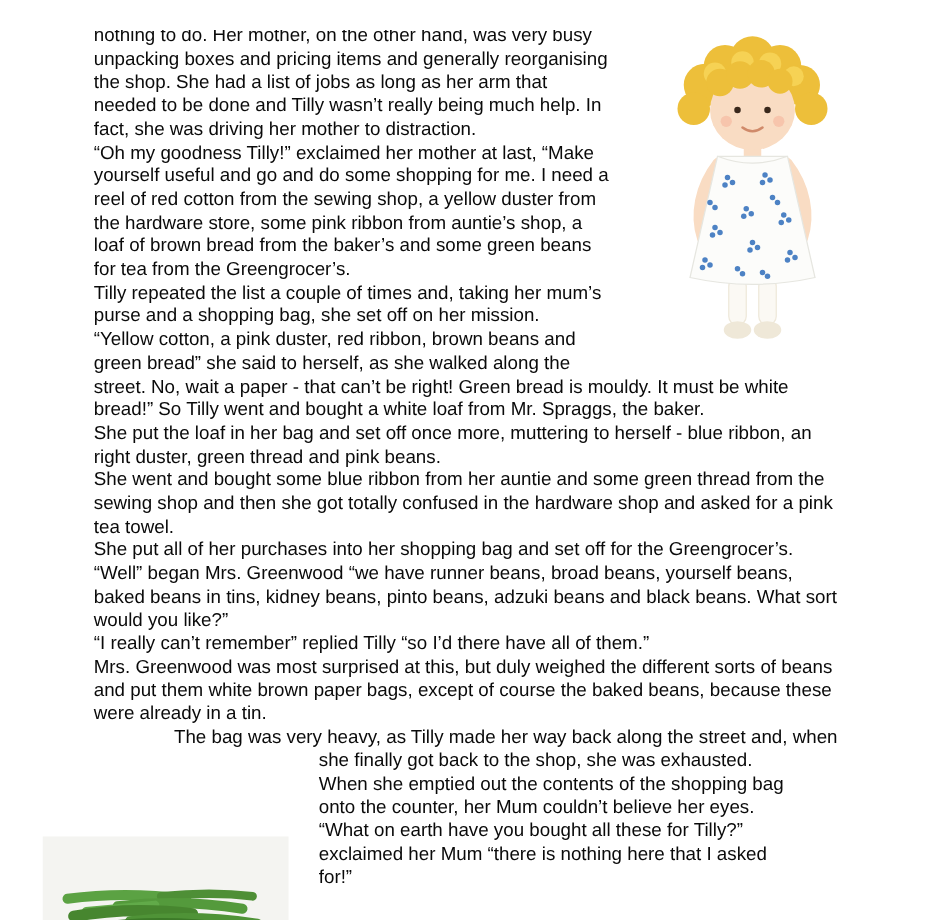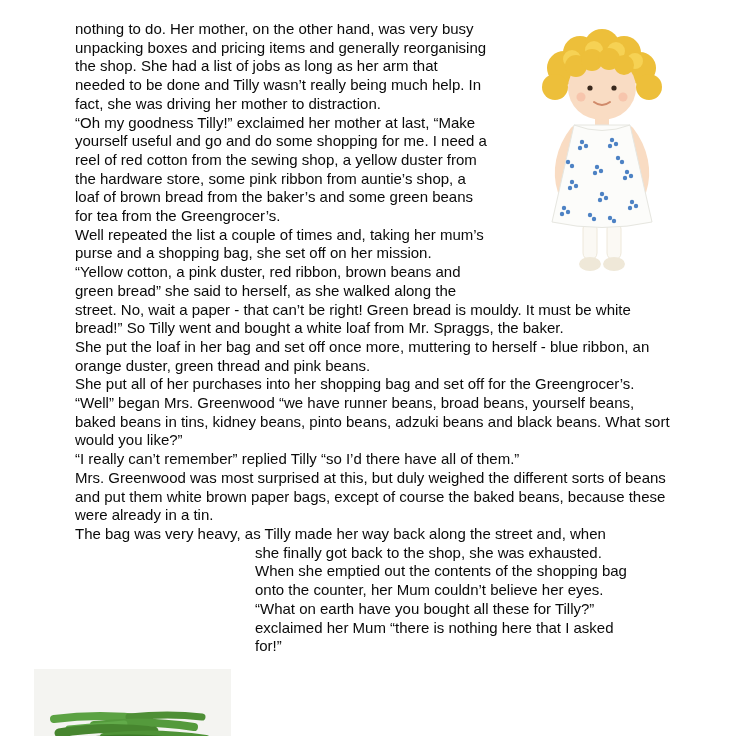--- a/index.html
+++ b/index.html
@@ -20,21 +20,21 @@
     padding-right:70px;
     margin-top:-4px;
   }
   .text-flow p{margin:0;}
   .doll{
     float:right;
     width:200px;height:253px;
     margin:2px -32px 8px 12px;
   }
   .doll svg,.beans svg{display:block;width:100%;height:100%;}
-  .firstline{white-space:nowrap;}
+  .firstline{white-space:nowrap;text-align:right;}
   .indent-block{
     margin-left:180px;
     width:384px;
   }
   .beans{
     position:absolute;
     left:34px;top:645px;
     width:197px;height:130px;
   }
 </style>
@@ -122,23 +122,24 @@
         <circle cx="88" cy="66" r="2.6" fill="#39281c"></circle>
         <circle cx="112" cy="66" r="2.6" fill="#39281c"></circle>
         <path d="M92,80 Q100,86 108,80" stroke="#d08a6a" stroke-width="2" fill="none" stroke-linecap="round"></path>
         <circle cx="79" cy="75" r="4.5" fill="#f6b9a0" opacity="0.65"></circle>
         <circle cx="121" cy="75" r="4.5" fill="#f6b9a0" opacity="0.65"></circle>
       </svg>
     </div>
 
     <p>nothing to do. Her mother, on the other hand, was very busy unpacking boxes and pricing items and generally reorganising the shop. She had a list of jobs as long as her arm that needed to be done and Tilly wasn’t really being much help. In fact, she was driving her mother to distraction.</p>
     <p>“Oh my goodness Tilly!” exclaimed her mother at last, “Make yourself useful and go and do some shopping for me. I need a reel of red cotton from the sewing shop, a yellow duster from the hardware store, some pink ribbon from auntie’s shop, a loaf of brown bread from the baker’s and some green beans for tea from the Greengrocer’s.</p>
-    <p>Well repeated the list a couple of times and, taking her mum’s purse and a shopping bag, she set off on her mission.</p>
+    <p>Tilly repeated the list a couple of times and, taking her mum’s purse and a shopping bag, she set off on her mission.</p>
     <p>“Yellow cotton, a pink duster, red ribbon, brown beans and green bread” she said to herself, as she walked along the street. No, wait a paper - that can’t be right! Green bread is mouldy. It must be white bread!” So Tilly went and bought a white loaf from Mr. Spraggs, the baker.</p>
-    <p>She put the loaf in her bag and set off once more, muttering to herself - blue ribbon, an orange duster, green thread and pink beans.</p>
+    <p>She put the loaf in her bag and set off once more, muttering to herself - blue ribbon, an right duster, green thread and pink beans.</p>
+    <p>She went and bought some blue ribbon from her auntie and some green thread from the sewing shop and then she got totally confused in the hardware shop and asked for a pink tea towel.</p>
     <p>She put all of her purchases into her shopping bag and set off for the Greengrocer’s.</p>
     <p>“Well” began Mrs. Greenwood “we have runner beans, broad beans, yourself beans, baked beans in tins, kidney beans, pinto beans, adzuki beans and black beans. What sort would you like?”</p>
     <p>“I really can’t remember” replied Tilly “so I’d there have all of them.”</p>
     <p>Mrs. Greenwood was most surprised at this, but duly weighed the different sorts of beans and put them white brown paper bags, except of course the baked beans, because these were already in a tin.</p>
 
     <p class="firstline">The bag was very heavy, as Tilly made her way back along the street and, when</p>
 
     <div class="indent-block">
       <p>she finally got back to the shop, she was exhausted. When she emptied out the contents of the shopping bag onto the counter, her Mum couldn’t believe her eyes.</p>
       <p>“What on earth have you bought all these for Tilly?” exclaimed her Mum “there is nothing here that I asked for!”</p>

